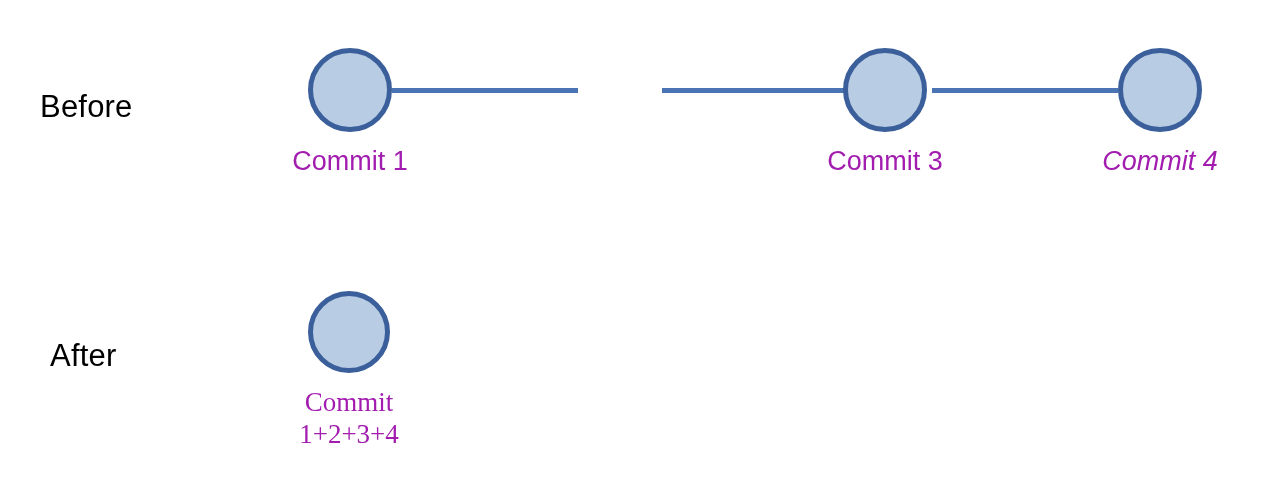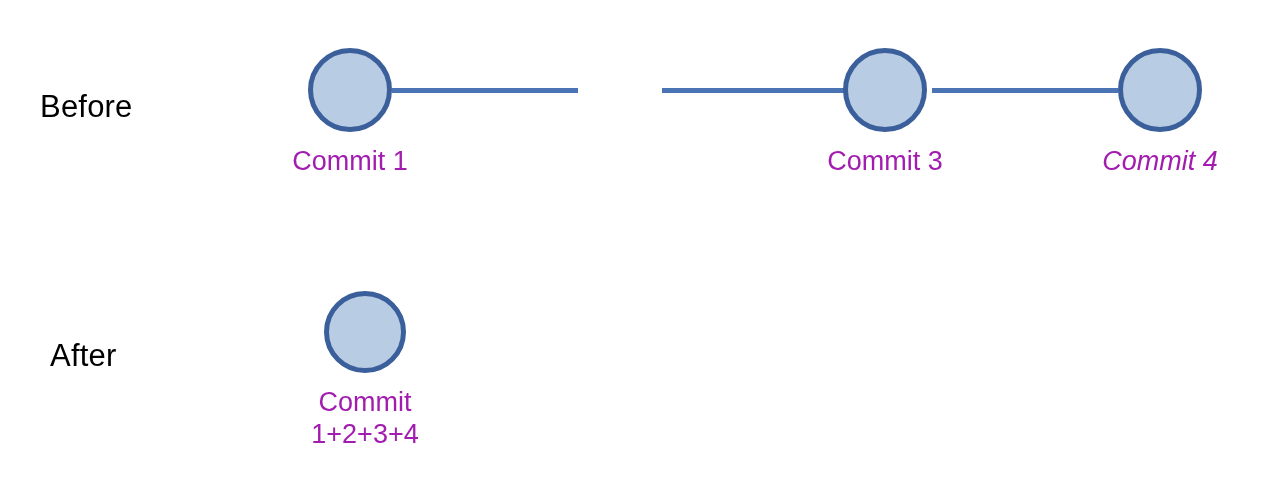--- a/index.html
+++ b/index.html
@@ -84,24 +84,25 @@
   
   .before-row {
     position: absolute;
     left: 0;
     top: 48px;
     width: 1276px;
     height: 140px;
   }
   .after-row {
     position: absolute;
-    left: 16px;
+    left: 0;
     top: 291px;
     width: 1184px;
     height: 180px;
+    font-family: Liberation Serif, serif;
   }
 </style>
 </head>
 <body>
 
 <div id="diagram-canvas">
 
   <div class="section-label" id="label-before">Before</div>
 
   <div class="before-row">

